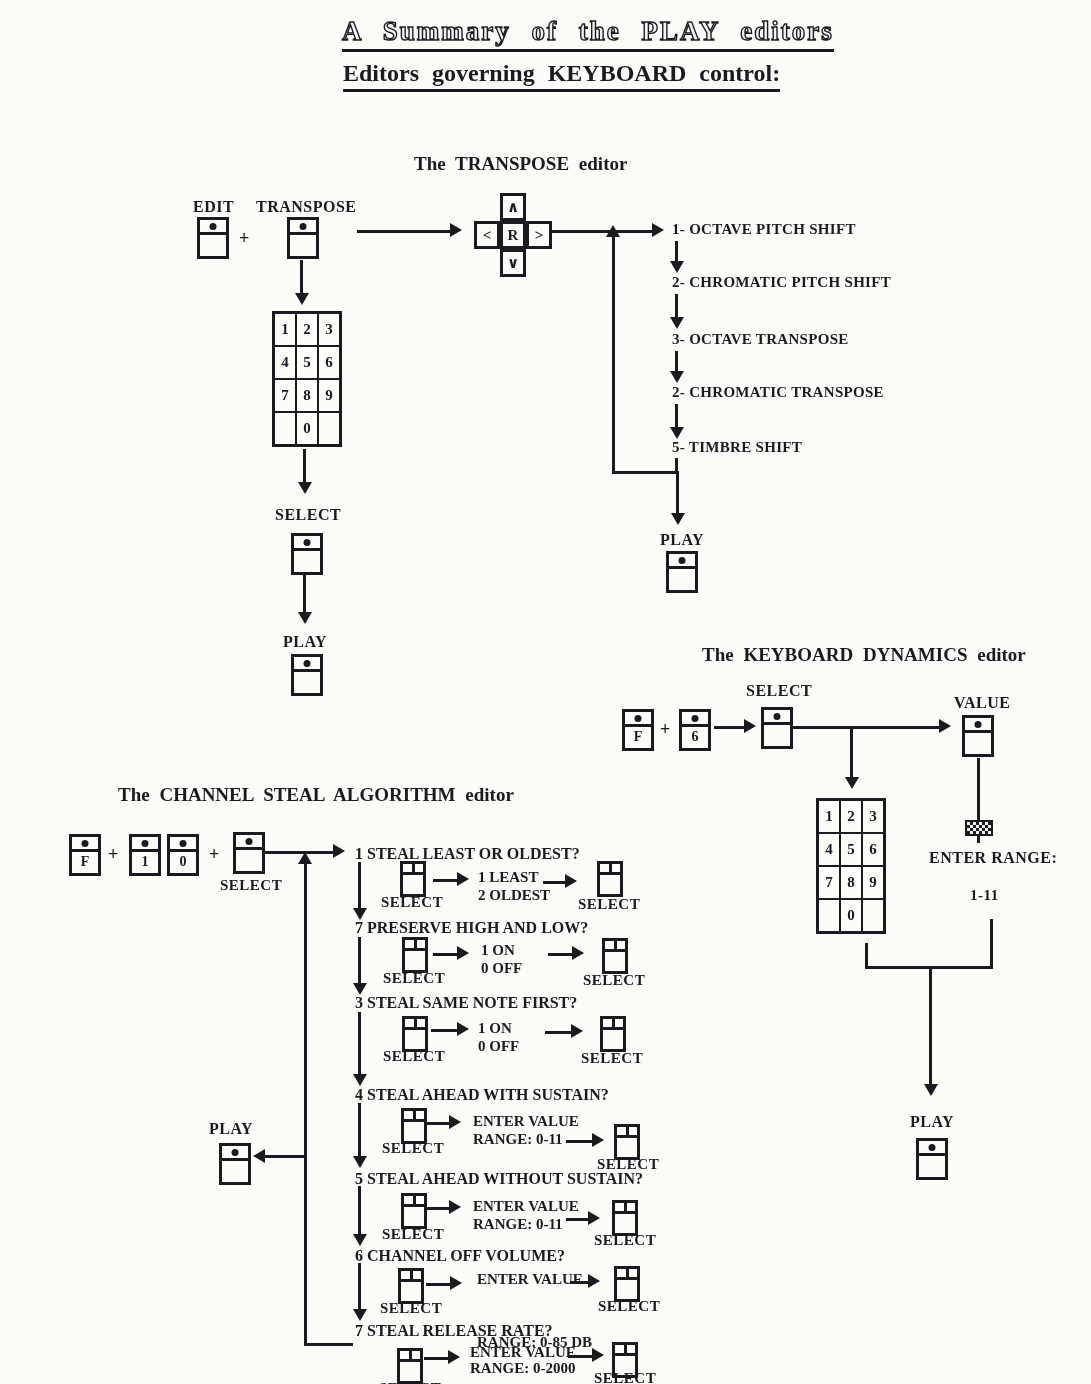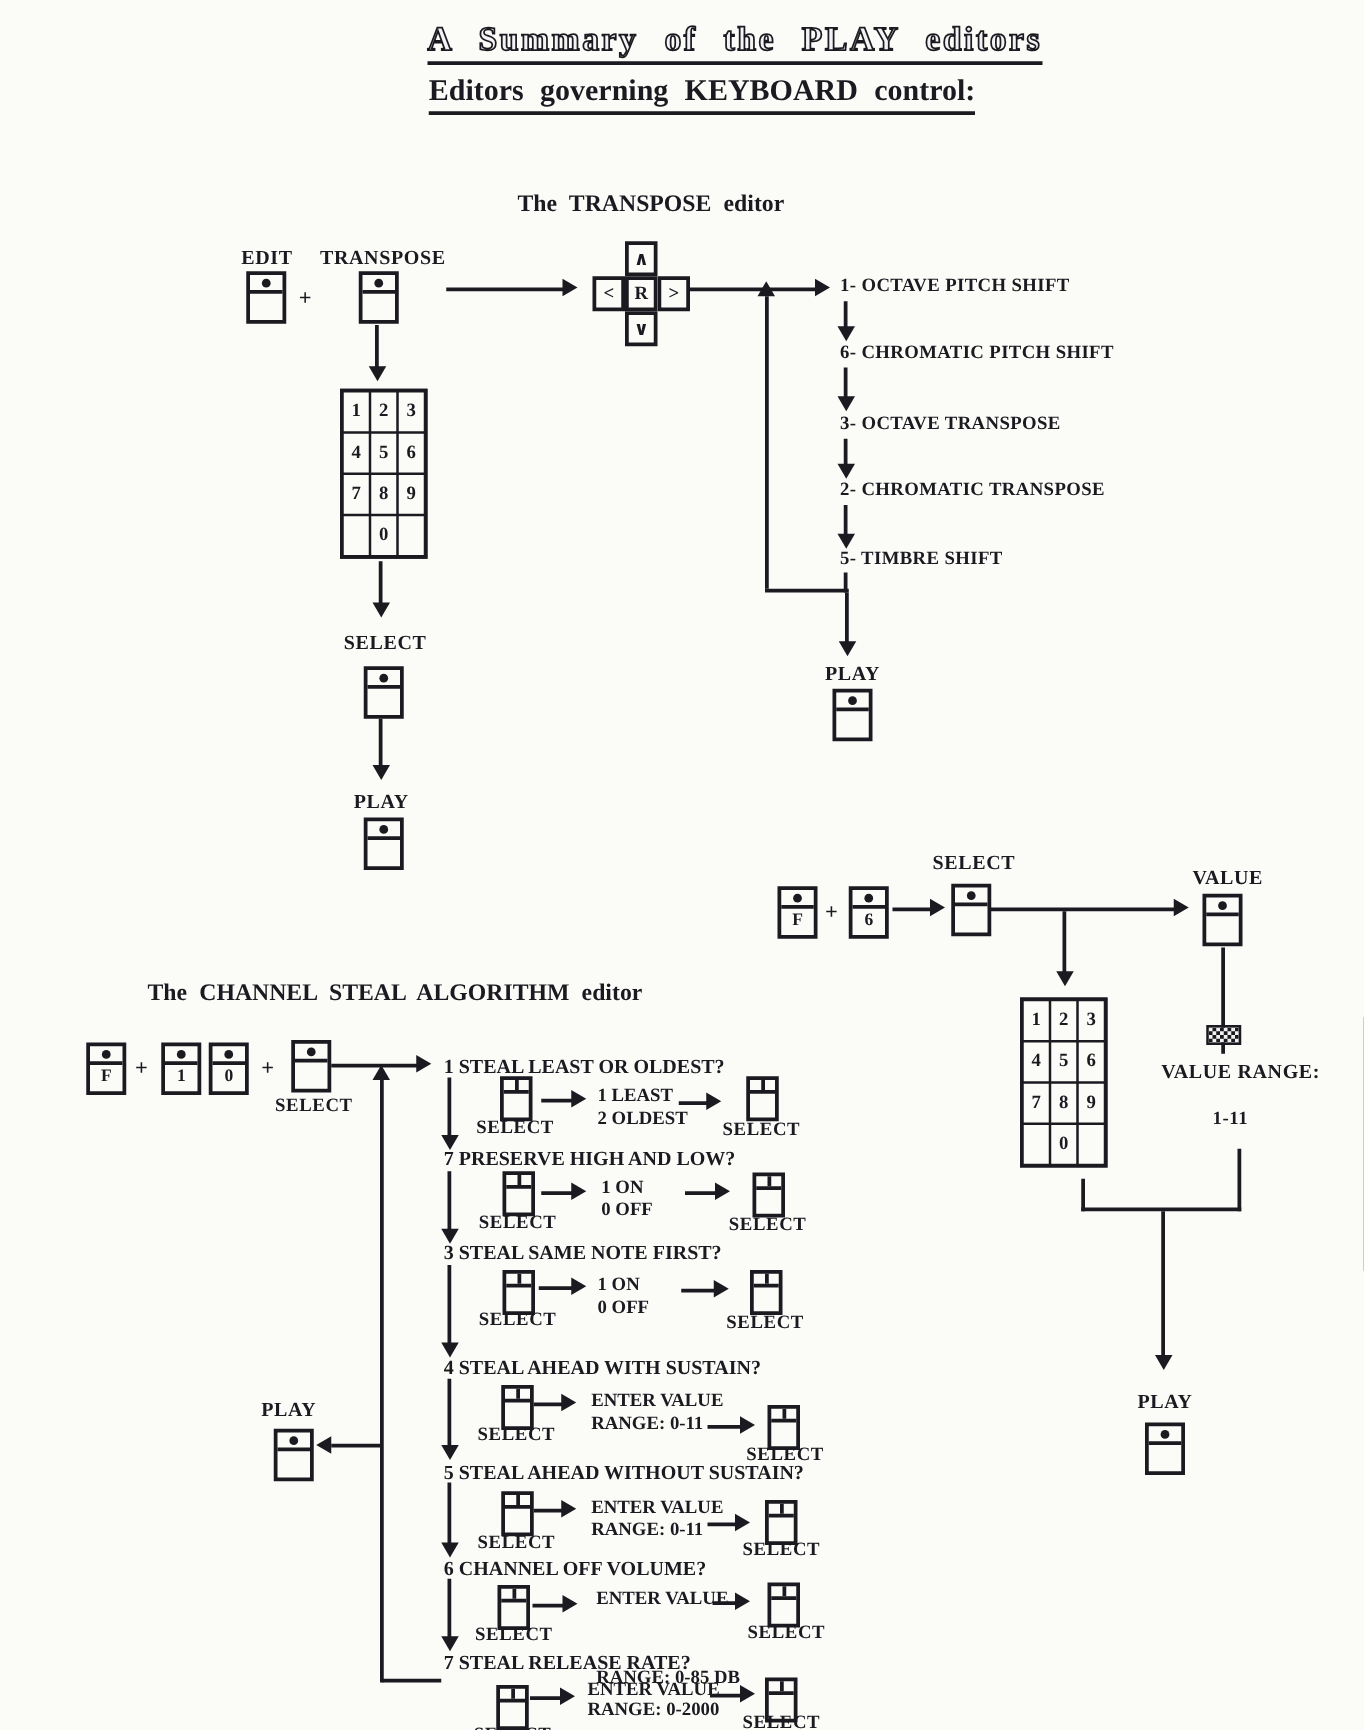--- a/index.html
+++ b/index.html
@@ -86,21 +86,21 @@
   </div>
 
   <div class="hl" style="left:552px;top:230px;width:102px;"></div>
   <div class="ar r" style="left:652px;top:223px;"></div>
 
   <div class="ar u" style="left:606px;top:225px;"></div>
   <div class="vl" style="left:612px;top:237px;height:234px;"></div>
   <div class="hl" style="left:612px;top:471px;width:67px;"></div>
 
   <div class="abs itm" style="left:672px;top:221px;">1- OCTAVE PITCH SHIFT</div>
-  <div class="abs itm" style="left:672px;top:274px;">6- CHROMATIC PITCH SHIFT</div>
+  <div class="abs itm" style="left:672px;top:274px;">2- CHROMATIC PITCH SHIFT</div>
   <div class="abs itm" style="left:672px;top:331px;">3- OCTAVE TRANSPOSE</div>
   <div class="abs itm" style="left:672px;top:384px;">2- CHROMATIC TRANSPOSE</div>
   <div class="abs itm" style="left:672px;top:439px;">5- TIMBRE SHIFT</div>
 
   <div class="vl" style="left:675px;top:241px;height:22px;"></div>
   <div class="ar d" style="left:670px;top:261px;"></div>
   <div class="vl" style="left:675px;top:294px;height:26px;"></div>
   <div class="ar d" style="left:670px;top:317px;"></div>
   <div class="vl" style="left:675px;top:351px;height:22px;"></div>
   <div class="ar d" style="left:670px;top:371px;"></div>
@@ -139,20 +139,21 @@
   <div class="btn" style="left:291px;top:533px;">
       <i class="dot"></i>
     </div>
   <div class="vl" style="left:303px;top:575px;height:40px;"></div>
   <div class="ar d" style="left:298px;top:612px;"></div>
   <div class="abs lbl" style="left:283px;top:633px;">PLAY</div>
   <div class="btn" style="left:291px;top:654px;">
       <i class="dot"></i>
     </div>
 
+  <div class="abs h3" style="left:702px;top:644px;">The KEYBOARD DYNAMICS editor</div>
   <div class="abs lbl" style="left:746px;top:682px;">SELECT</div>
 
   <div class="btn" style="left:622px;top:709px;">
       <i class="dot"></i>
       <b class="ch">F</b>
     </div>
   <div class="abs plus" style="left:660px;top:719px;">+</div>
   <div class="btn" style="left:679px;top:709px;">
       <i class="dot"></i>
       <b class="ch">6</b>
@@ -183,21 +184,21 @@
     <div>7</div>
     <div>8</div>
     <div>9</div>
     <div></div>
     <div>0</div>
     <div></div>
   </div>
 
   <div class="vl" style="left:977px;top:758px;height:85px;"></div>
   <div class="chk" style="left:965px;top:820px;"></div>
-  <div class="abs lbl" style="left:929px;top:849px;">VALUE RANGE:</div>
+  <div class="abs lbl" style="left:929px;top:849px;">ENTER RANGE:</div>
   <div class="abs lbl2" style="left:970px;top:887px;">1-11</div>
 
   <div class="vl" style="left:865px;top:943px;height:26px;"></div>
   <div class="vl" style="left:990px;top:919px;height:50px;"></div>
   <div class="hl" style="left:865px;top:966px;width:128px;"></div>
   <div class="vl" style="left:929px;top:969px;height:118px;"></div>
   <div class="ar d" style="left:924px;top:1084px;"></div>
   <div class="abs lbl" style="left:910px;top:1113px;">PLAY</div>
   <div class="btn" style="left:916px;top:1138px;">
       <i class="dot"></i>

